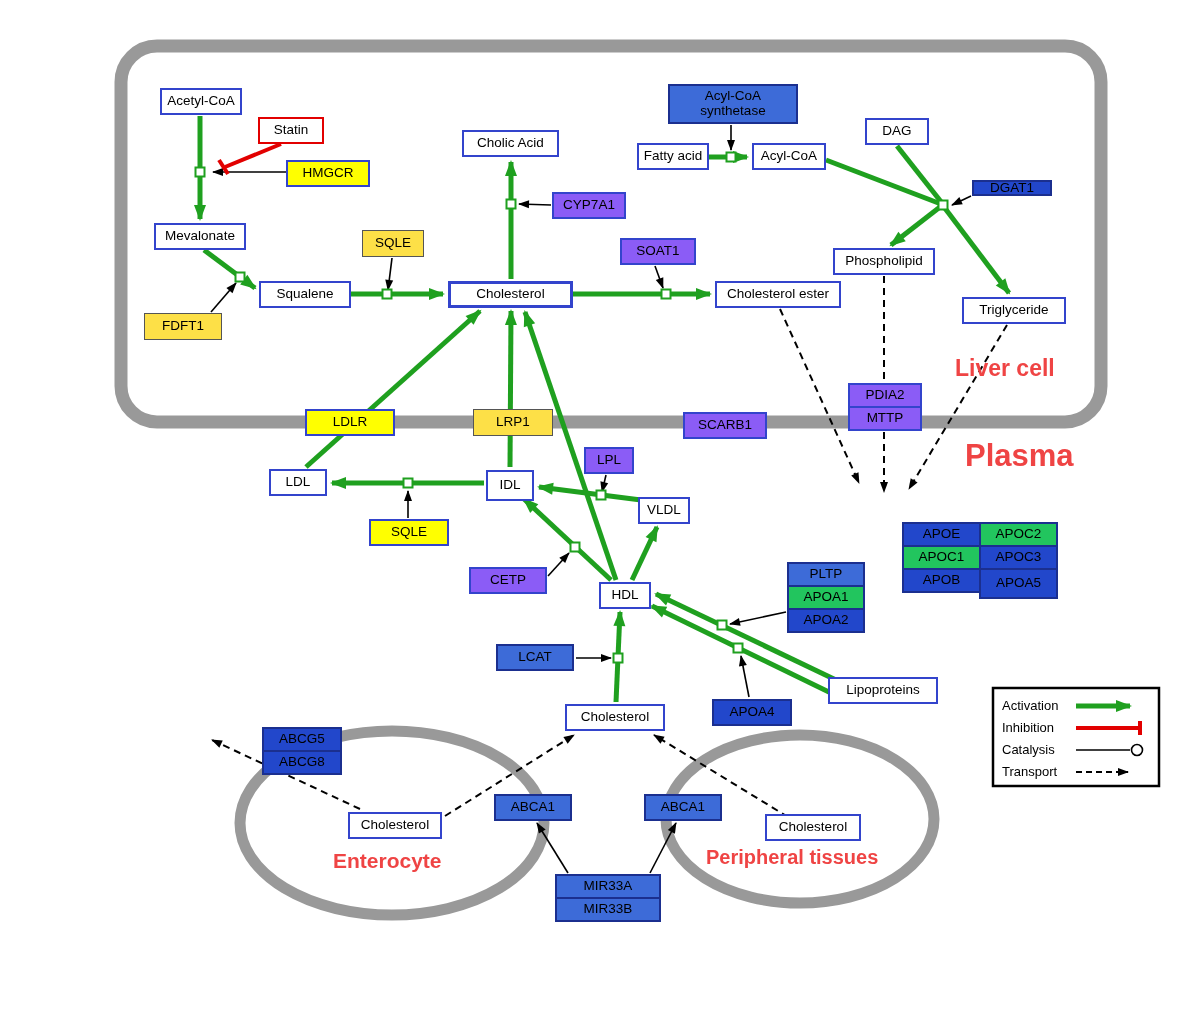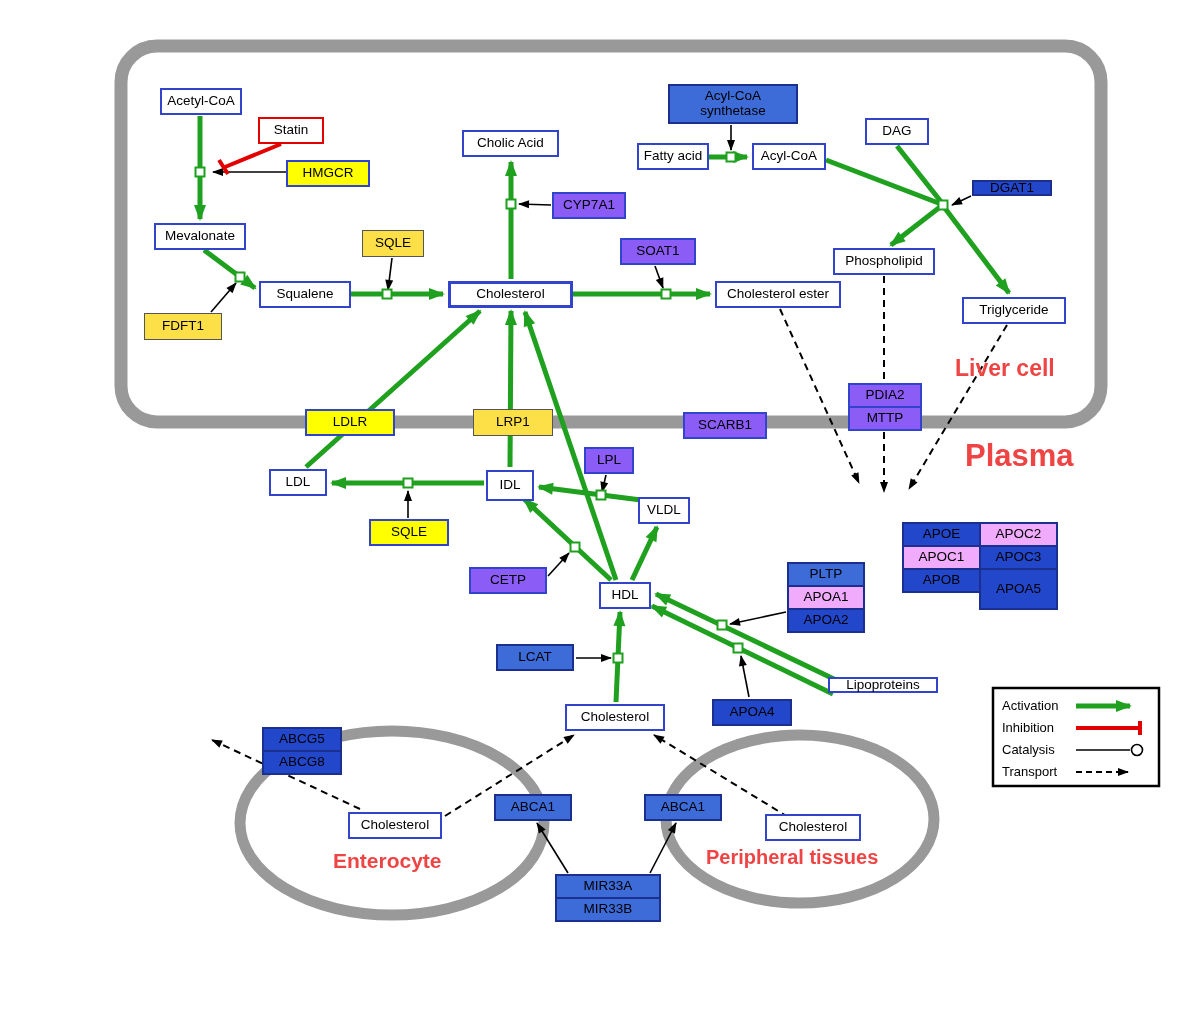--- a/index.html
+++ b/index.html
@@ -8,21 +8,21 @@
   svg.edges{position:absolute;left:0;top:0;z-index:1}
   .node{position:absolute;z-index:3;box-sizing:border-box;background:#fff;
         border:2px solid #3344CC;color:#000;font-size:13.5px;line-height:1.08;
         display:flex;align-items:center;justify-content:center;text-align:center;padding:1px 3px}
   .node.bold-border{border-width:3px}
   .node.red{border-color:#E20000;border-width:2.5px}
   .node.yellow{background:#FFFF00}
   .node.pale{background:#fde047;border:1.5px solid #555}
   .node.lblue{background:#8b5cf6}
   .node.blue{background:#3D6BD8;border-color:#1B2F8F}
-  .node.mblue{background:#f0abfc;border-color:#1B2F8F}
+  .node.mblue{background:#22c55e;border-color:#1B2F8F}
   .node.dblue{background:#2247CB;border-color:#1B2F8F}
   .comp-label{position:absolute;z-index:2;color:#ef4444;font-weight:bold;white-space:nowrap}
   .legend-label{position:absolute;z-index:3;font-size:13px;color:#000;white-space:nowrap}
 </style>
 </head>
 <body>
 
 <div class="canvas">
 
   <svg class="edges" width="1200" height="1013" viewBox="0 0 1200 1013">
@@ -159,29 +159,29 @@
   <div class="node lblue" style="left:584px;top:447px;width:50px;height:27px">LPL</div>
   <div class="node" style="left:638px;top:497px;width:52px;height:27px">VLDL</div>
   <div class="node yellow" style="left:369px;top:519px;width:80px;height:27px">SQLE</div>
   <div class="node lblue" style="left:469px;top:567px;width:78px;height:27px">CETP</div>
   <div class="node" style="left:599px;top:582px;width:52px;height:27px">HDL</div>
   <div class="node blue" style="left:787px;top:562px;width:78px;height:25px">PLTP</div>
   <div class="node mblue" style="left:787px;top:585px;width:78px;height:25px">APOA1</div>
   <div class="node dblue" style="left:787px;top:608px;width:78px;height:25px">APOA2</div>
   <div class="node blue" style="left:496px;top:644px;width:78px;height:27px">LCAT</div>
   <div class="node dblue" style="left:712px;top:699px;width:80px;height:27px">APOA4</div>
-  <div class="node" style="left:828px;top:677px;width:110px;height:16px">Lipoproteins</div>
+  <div class="node" style="left:828px;top:677px;width:110px;height:27px">Lipoproteins</div>
   <div class="node" style="left:565px;top:704px;width:100px;height:27px">Cholesterol</div>
 
   <div class="node dblue" style="left:902px;top:522px;width:79px;height:25px">APOE</div>
   <div class="node mblue" style="left:979px;top:522px;width:79px;height:25px">APOC2</div>
   <div class="node mblue" style="left:902px;top:545px;width:79px;height:25px">APOC1</div>
   <div class="node dblue" style="left:979px;top:545px;width:79px;height:25px">APOC3</div>
   <div class="node dblue" style="left:902px;top:568px;width:79px;height:25px">APOB</div>
-  <div class="node dblue" style="left:979px;top:568px;width:79px;height:42px">APOA5</div>
+  <div class="node dblue" style="left:979px;top:568px;width:79px;height:31px">APOA5</div>
 
   <div class="node dblue" style="left:262px;top:727px;width:80px;height:25px">ABCG5</div>
   <div class="node dblue" style="left:262px;top:750px;width:80px;height:25px">ABCG8</div>
   <div class="node" style="left:348px;top:812px;width:94px;height:27px">Cholesterol</div>
   <div class="node blue" style="left:494px;top:794px;width:78px;height:27px">ABCA1</div>
   <div class="node blue" style="left:644px;top:794px;width:78px;height:27px">ABCA1</div>
   <div class="node" style="left:765px;top:814px;width:96px;height:27px">Cholesterol</div>
   <div class="node blue" style="left:555px;top:874px;width:106px;height:25px">MIR33A</div>
   <div class="node blue" style="left:555px;top:897px;width:106px;height:25px">MIR33B</div>
 

